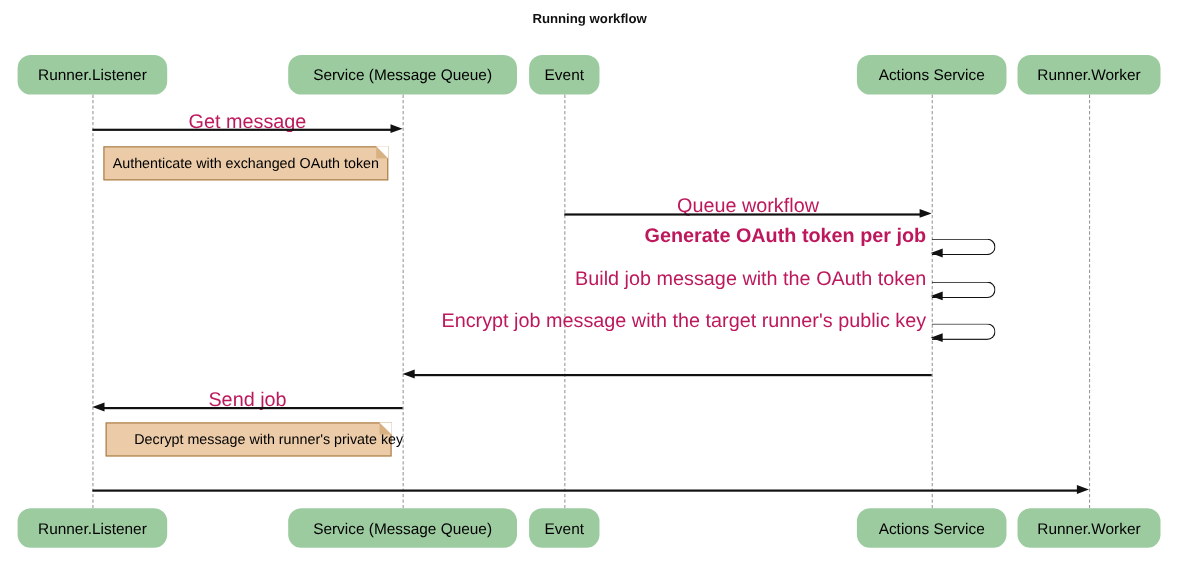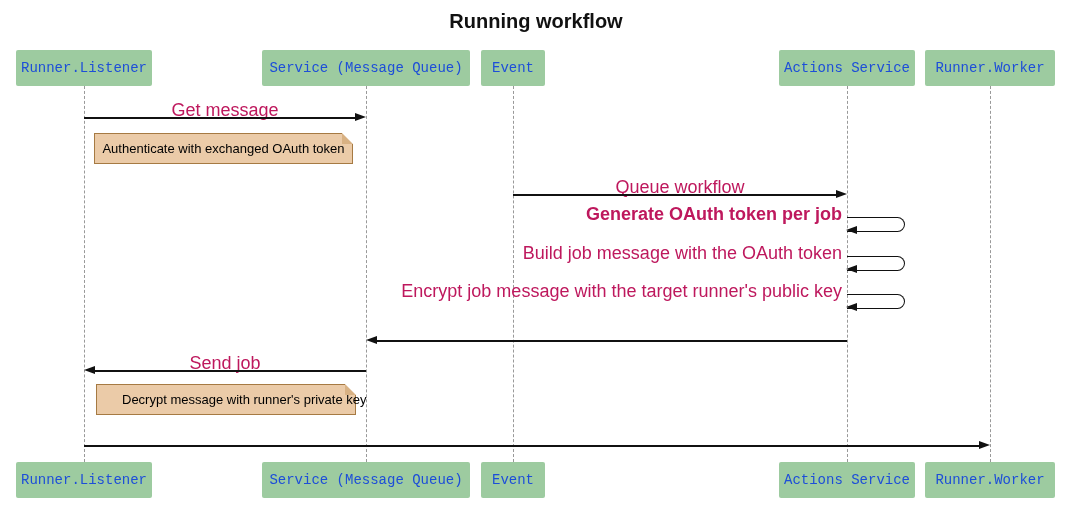--- a/index.html
+++ b/index.html
@@ -12,42 +12,41 @@
     position:relative;
     width:1072px;
     height:523px;
     background:#ffffff;
     overflow:hidden;
   }
   .title {
     position:absolute;
     top:10px; left:0; width:1072px;
     text-align:center;
-    font-size:20px;
+    font-size:12px;
     font-weight:bold;
     color:#111111;
   }
   .lifeline {
     position:absolute;
     width:0;
     border-left:1px dashed #999999;
     top:86px;
     height:376px;
   }
   .pbox {
     position:absolute;
     height:36px;
     line-height:36px;
     text-align:center;
     background:#9dcba0;
-    border-radius:2px;
+    border-radius:12px;
     font-size:14px;
-    color:#1d4ed8;
+    color:#000000;
     white-space:nowrap;
-    font-family:Liberation Mono, monospace;
   }
   .mline {
     position:absolute;
     height:1.6px;
     background:#111111;
   }
   .mlabel {
     position:absolute;
     font-size:18px;
     color:#be185d;

